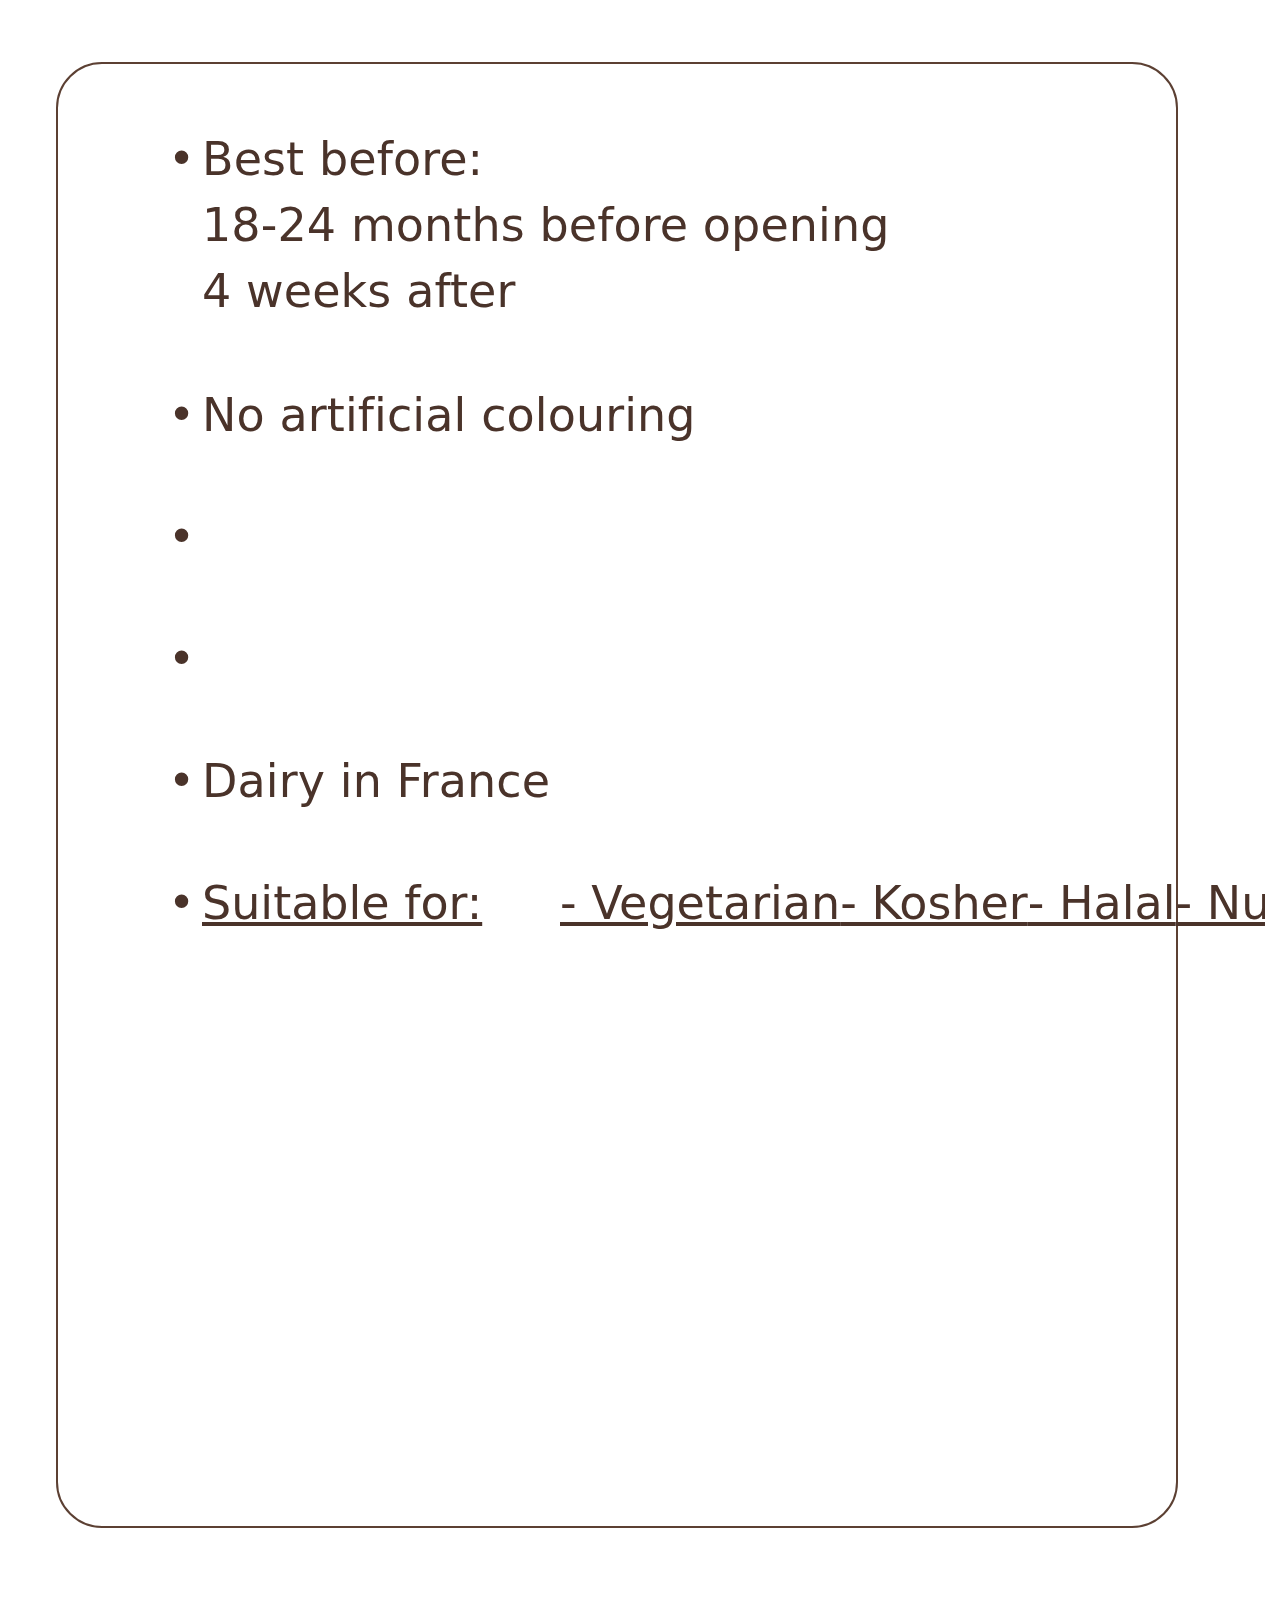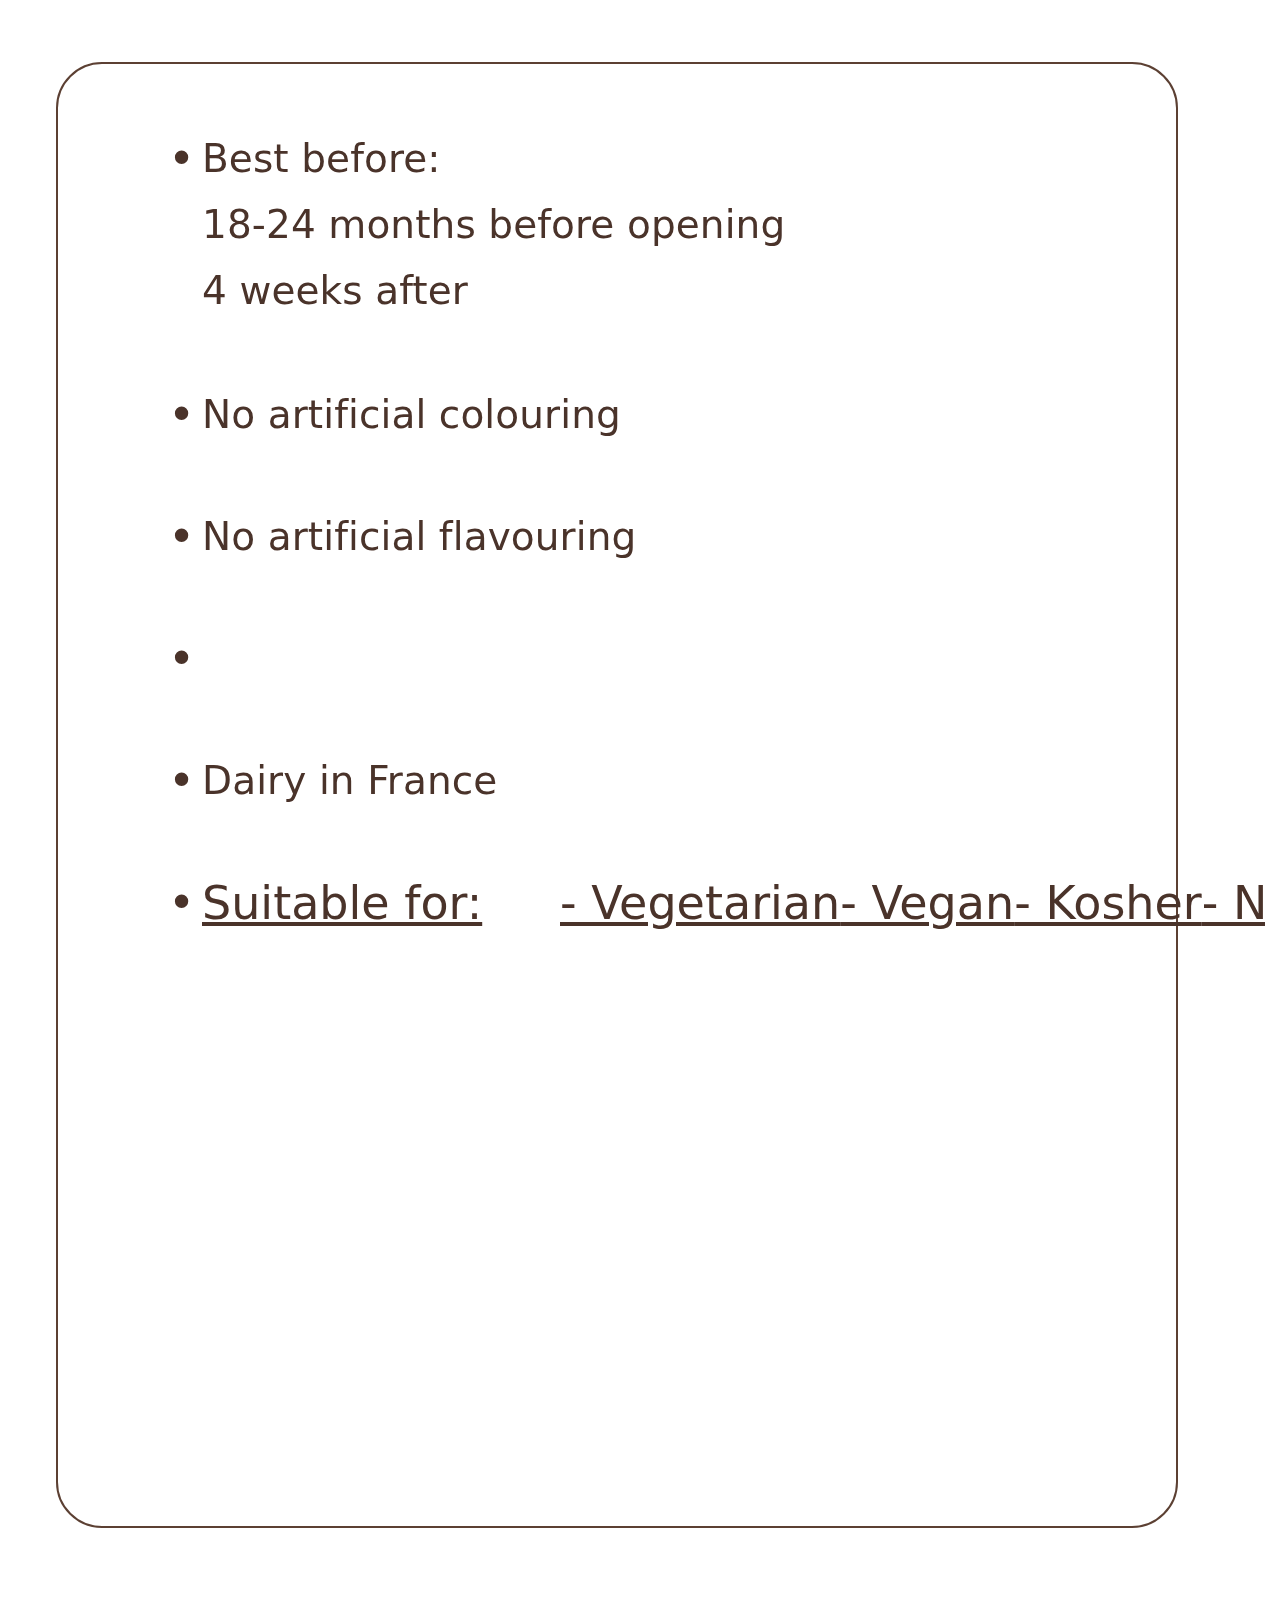--- a/index.html
+++ b/index.html
@@ -43,21 +43,21 @@
   .bullet-dot {
     flex: 0 0 auto;
     width: 34px;
     font-size: 46px;
     line-height: 66px;
     text-align: left;
     color: #4a332a;
   }
 
   .bullet-text {
-    font-size: 39px;
+    font-size: 46px;
     line-height: 66px;
     color: #4a332a;
     letter-spacing: 0.1px;
     white-space: pre-line;
   }
 
   .gap-lg { height: 58px; }
   .gap-md { height: 56px; }
 
   .suitable-row {
@@ -104,21 +104,20 @@
 
     <div class="bullet-block">
       <span class="bullet-dot">•</span>
       <span class="bullet-text">No artificial colouring</span>
     </div>
 
     <div class="gap-md"></div>
 
     <div class="bullet-block">
       <span class="bullet-dot">•</span>
-      <span class="bullet-text">No artificial flavouring</span>
     </div>
 
     <div class="gap-md"></div>
 
     <div class="bullet-block">
       <span class="bullet-dot">•</span>
     </div>
 
     <div class="gap-md"></div>
 
@@ -128,21 +127,21 @@
     </div>
 
     <div class="gap-md"></div>
 
     <div class="bullet-block">
       <span class="bullet-dot">•</span>
       <div class="suitable-row">
         <span class="suitable-label">Suitable for:</span>
         <div class="suitable-list">
           <span class="suitable-item">- Vegetarian</span>
-          <span class="suitable-item">- Vegan</span>
           <span class="suitable-item">- Kosher</span>
+          <span class="suitable-item">- Halal</span>
           <span class="suitable-item">- Nut free</span>
         </div>
       </div>
     </div>
 
   </div>
 </div>
 
 </body></html>

